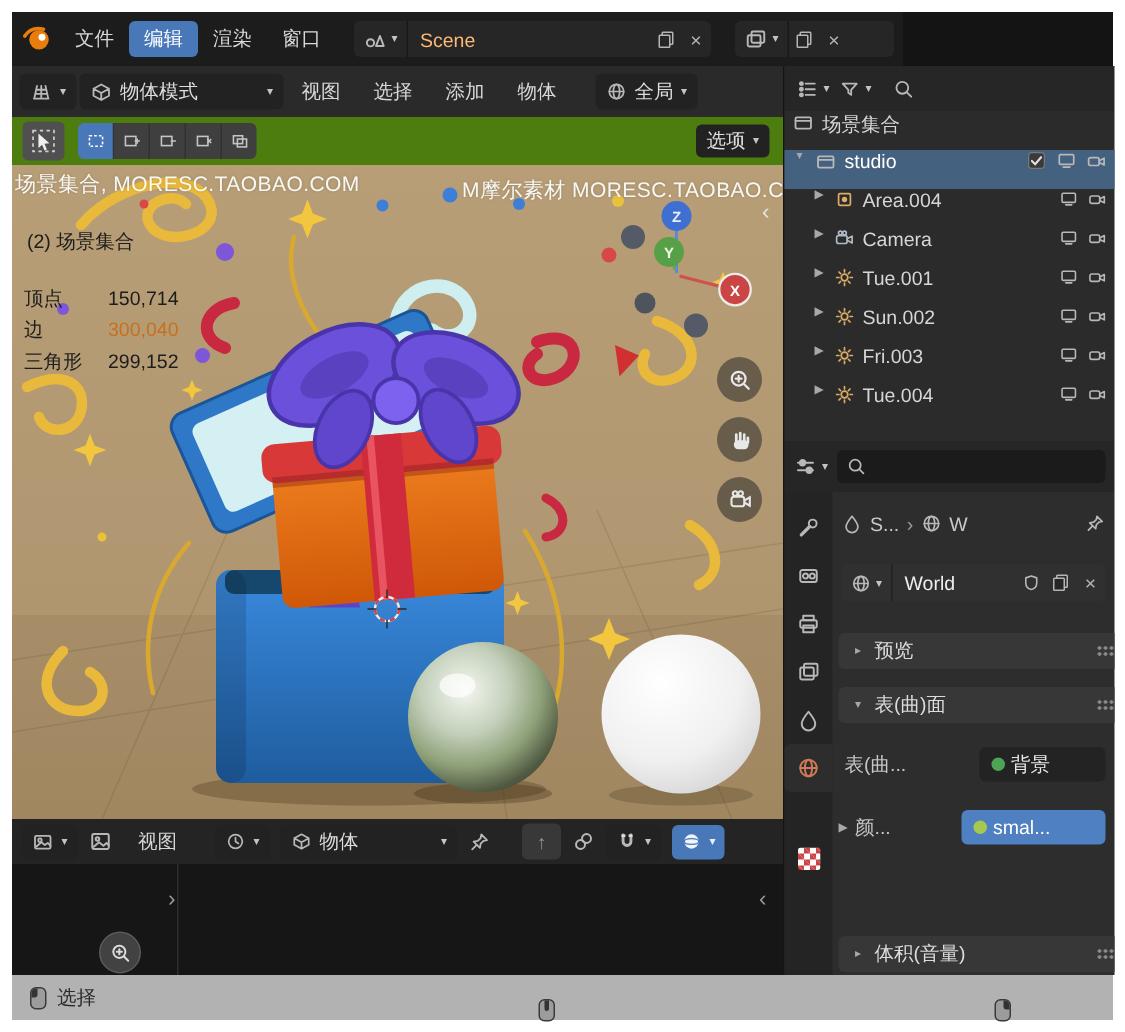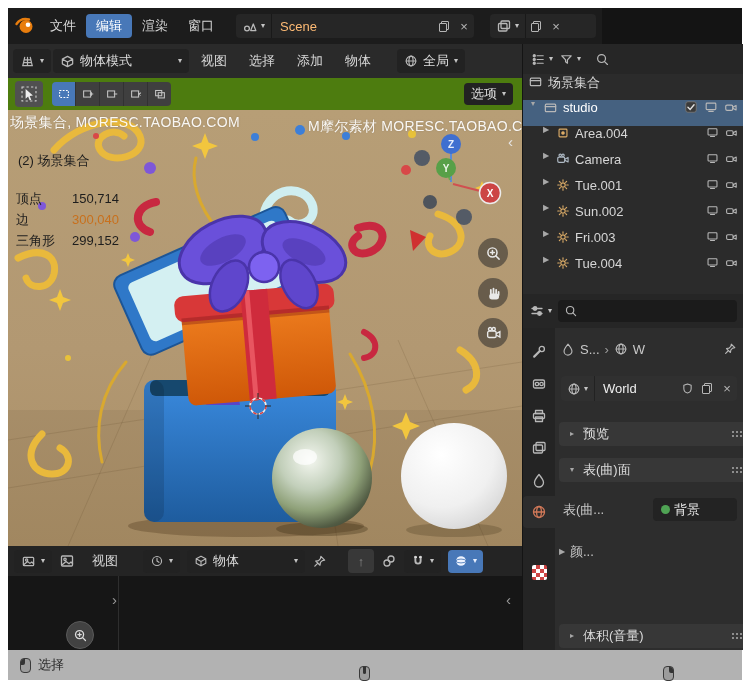--- a/index.html
+++ b/index.html
@@ -721,20 +721,24 @@
         <span class="plabel">表(曲...</span>
         <span class="vpill" style="margin-left:auto;width:84px">
           <span class="dot" style="background:#4fa354"></span>
           <span>背景</span>
         </span>
       </div>
 
       <div class="abs row" style="left:2px;top:212px;width:180px;height:23px;gap:3px">
         <span class="exp glyph">▶</span>
         <span class="plabel">颜...</span>
+        <span class="vpill blue" style="margin-left:auto;width:96px">
+          <span class="dot" style="background:#a6c84e"></span>
+          <span>smal...</span>
+        </span>
       </div>
 
 
       <div class="abs phead" style="left:4px;top:296px;width:180px">
         <span class="exp glyph">▸</span>
         <span>体积(音量)</span>
         <span class="grip"></span>
       </div>
     </div>
   </div>

